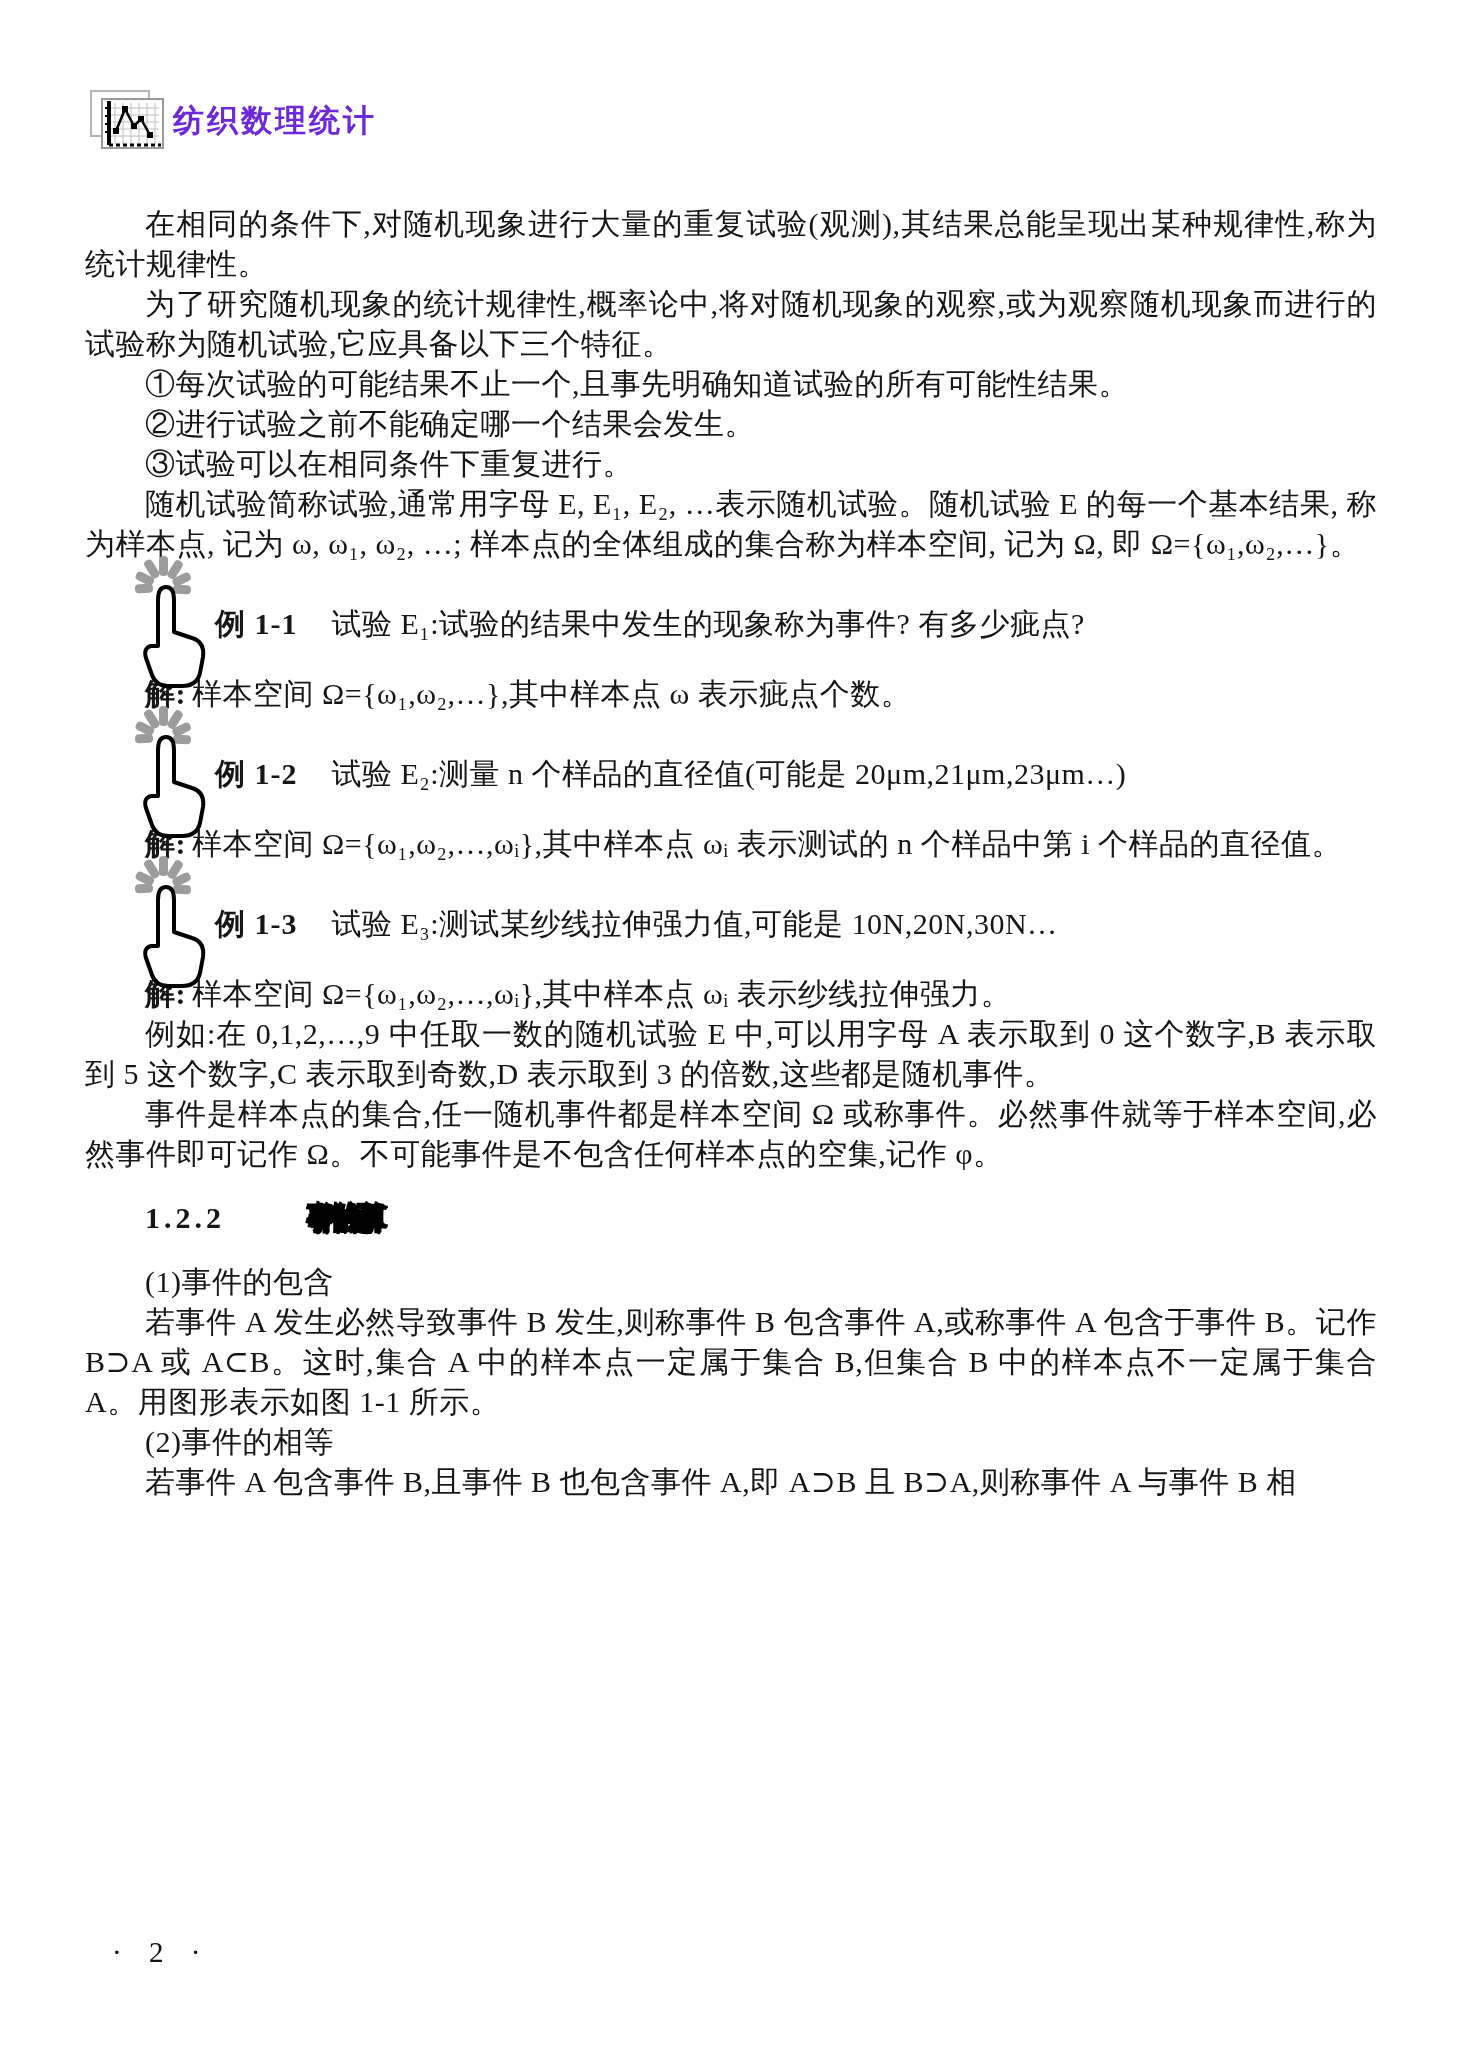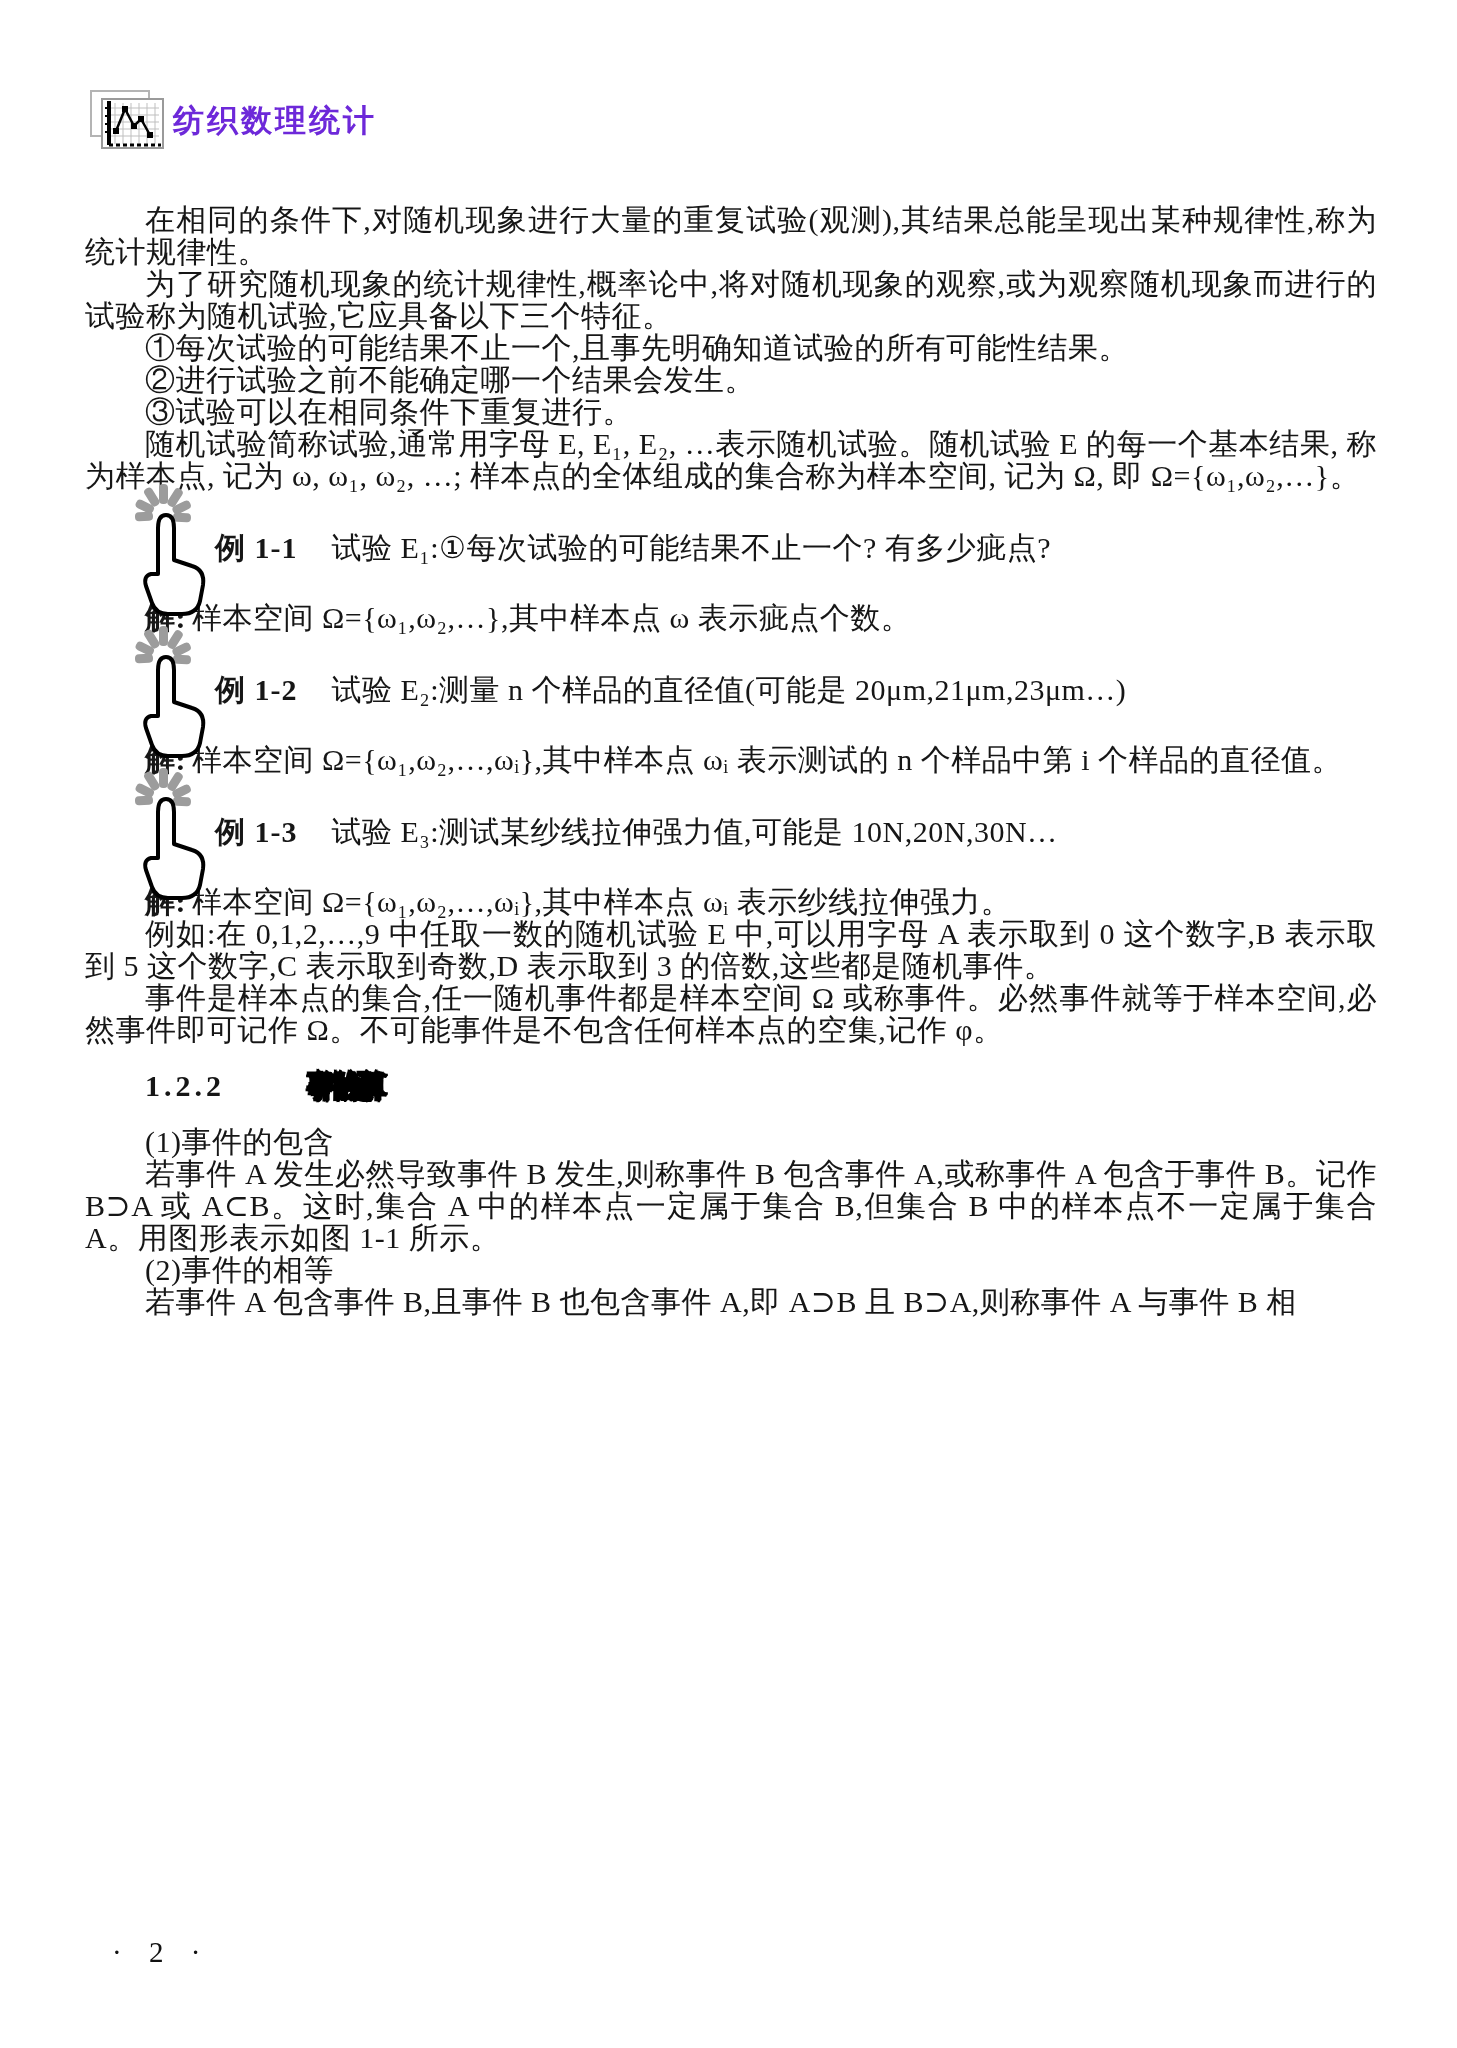--- a/index.html
+++ b/index.html
@@ -29,21 +29,21 @@
     font-family:"Liberation Sans","DejaVu Sans",sans-serif;
     font-weight:bold;
     font-size:31px;
     letter-spacing:3px;
     padding-bottom:8px;
     color:#6d28d9;
   }
   
   .textcol{
     font-size:30px;
-    line-height:32px;
+    line-height:40px;
     text-align:justify;
     letter-spacing:0.5px;
   }
   .para{margin:0;text-indent:2em;}
   .feature{margin:0;text-indent:2em;text-align:left;}
   
   .example{
     position:relative;
     margin:40px 0 0;
     padding-left:130px;
@@ -161,21 +161,21 @@
             <rect x="48" y="4" width="9" height="19" rx="4" transform="rotate(-64,52,34)"></rect>
             <rect x="48" y="4" width="9" height="19" rx="4" transform="rotate(64,52,34)"></rect>
             <rect x="48" y="6" width="9" height="18" rx="4" transform="rotate(-93,52,34)"></rect>
             <rect x="48" y="6" width="9" height="18" rx="4" transform="rotate(93,52,34)"></rect>
           </g>
           <path d="M47,92 L47,46 Q47,33 55,33 Q63,33 63,46 L63,78 L81,84
                    Q94,88 92,103 L89,119 Q86,132 71,132 L57,132
                    Q45,132 41,121 L35,104 Q32,94 40,92 Z" fill="#ffffff" stroke="#000000" stroke-width="4" stroke-linejoin="round"></path>
         </svg>
       </span>
-      <span class="example-label">例 1-1</span><span>试验 E₁:①每次试验的可能结果不止一个? 有多少疵点?</span>
+      <span class="example-label">例 1-1</span><span>试验 E₁:试验的结果中发生的现象称为事件? 有多少疵点?</span>
     </div>
     <p class="solution"><span class="solution-label">解:</span><span>样本空间 Ω={ω₁,ω₂,…},其中样本点 ω 表示疵点个数。</span></p>
 
     <div class="example">
       <span class="example-icon">
         <svg viewBox="0 0 104 136" xmlns="http://www.w3.org/2000/svg">
           <g fill="#9c9c9c">
             <rect x="48" y="2" width="9" height="20" rx="4" transform="rotate(0,52,34)"></rect>
             <rect x="48" y="2" width="9" height="20" rx="4" transform="rotate(-32,52,34)"></rect>
             <rect x="48" y="2" width="9" height="20" rx="4" transform="rotate(32,52,34)"></rect>

